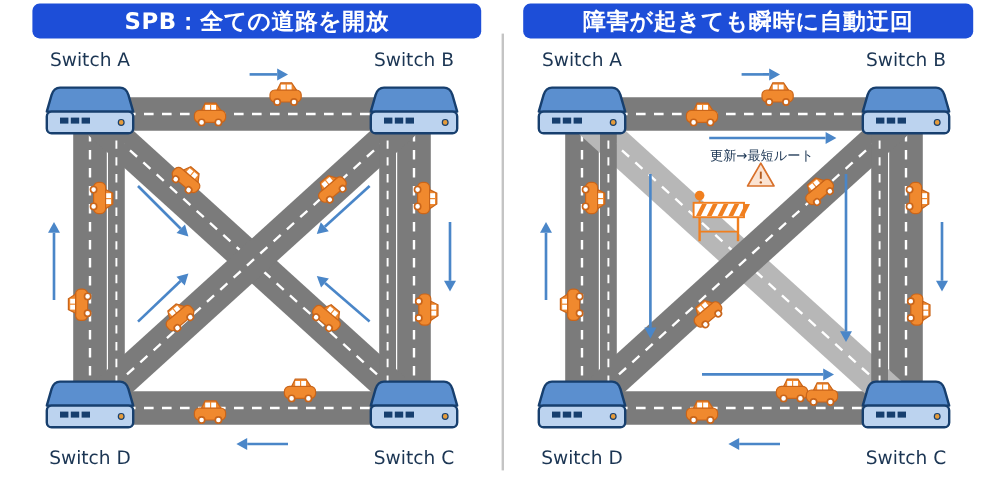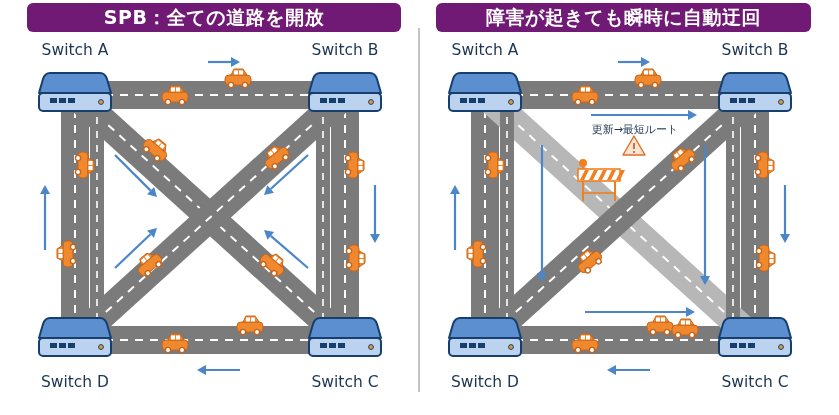--- a/index.html
+++ b/index.html
@@ -1,20 +1,20 @@
 <!DOCTYPE html>
 <html><head>
 <meta charset="utf-8">
 <style>
   html,body{margin:0;padding:0;background:#ffffff;}
   body{width:839px;height:415px;overflow:hidden;position:relative;font-family:"DejaVu Sans","Liberation Sans",sans-serif;}
   .panel{position:absolute;top:0;width:420px;height:415px;}
   #panel-left{left:0;}
   #panel-right{left:419px;}
-  .title-banner{position:absolute;top:3px;height:29px;background:#701a75;border-radius:6px;color:#fff;font-weight:bold;font-size:19px;display:flex;align-items:center;justify-content:center;letter-spacing:0.5px;}
+  .title-banner{position:absolute;top:3px;height:29px;background:#1d4ed8;border-radius:6px;color:#fff;font-weight:bold;font-size:19px;display:flex;align-items:center;justify-content:center;letter-spacing:0.5px;}
   #panel-left .title-banner{left:27px;width:374px;}
   #panel-right .title-banner{left:17px;width:375px;}
   .divider{position:absolute;left:418px;top:28px;width:2px;height:364px;background:#c4c4c4;}
   svg.diagram{position:absolute;left:0;top:0;width:420px;height:415px;}
   .sw-label{font-family:"DejaVu Sans","Liberation Sans",sans-serif;font-size:15.5px;fill:#1b3553;}
   .note-label{font-family:"DejaVu Sans","Liberation Sans",sans-serif;font-size:11px;fill:#1b3553;}
 </style>
 </head>
 <body>
 

